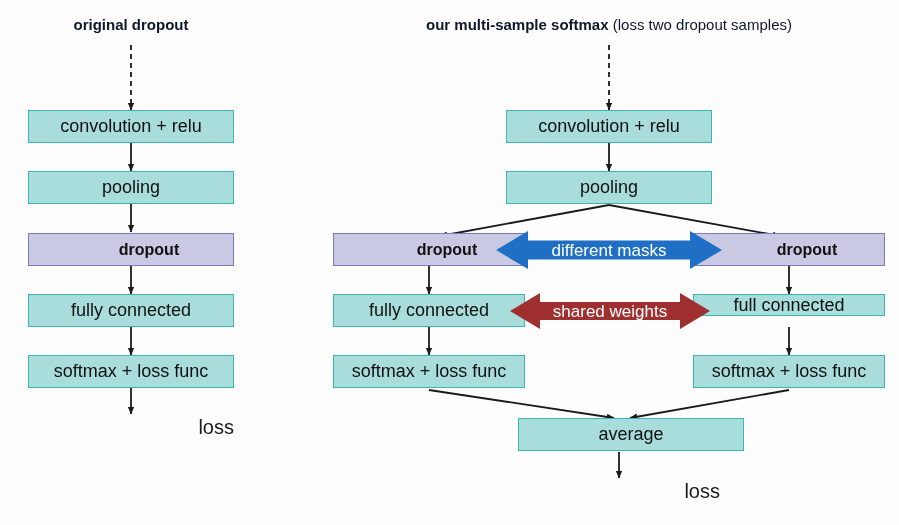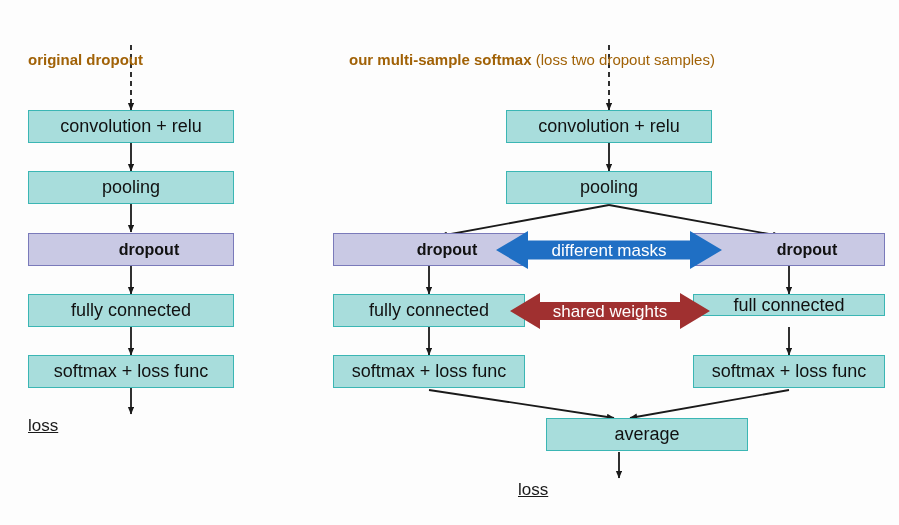--- a/index.html
+++ b/index.html
@@ -20,24 +20,23 @@
     left: 0; top: 0;
     width: 899px;
     height: 525px;
     pointer-events: none;
   }
 
   
   .title {
     position: absolute;
     font-size: 15px;
-    color: #a16207;
-    white-space: nowrap;
-    text-align: left;
-    margin-top: 35px;
+    color: #0f172a;
+    white-space: nowrap;
+    text-align: center;
   }
   .title .strong { font-weight: bold; }
   .title .light  { font-weight: normal; }
 
   
   .node {
     position: absolute;
     box-sizing: border-box;
     display: flex;
     align-items: center;
@@ -55,25 +54,24 @@
     background: #c9c9e4;
     border: 1px solid #7a7aba;
     font-weight: bold;
     font-size: 16px;
     padding-left: 36px;
   }
 
   
   .plain {
     position: absolute;
-    font-size: 17px;
+    font-size: 20px;
     color: #1a1a1a;
-    text-align: left;
-    white-space: nowrap;
-    text-decoration: underline;
+    text-align: right;
+    white-space: nowrap;
   }
 
   
   .banner {
     position: absolute;
     display: flex;
     align-items: center;
     justify-content: center;
     color: #ffffff;
     font-size: 17px;
@@ -204,21 +202,21 @@
     <span class="txt">shared weights</span>
   </div>
 
   <div class="node teal" style="left:333px; top:355px; width:192px; height:33px;">
     <span>softmax + loss func</span>
   </div>
   <div class="node teal" style="left:693px; top:355px; width:192px; height:33px;">
     <span>softmax + loss func</span>
   </div>
 
-  <div class="node teal" style="left:518px; top:418px; width:202px; height:33px;margin-left:28px;">
+  <div class="node teal" style="left:518px; top:418px; width:226px; height:33px;">
     <span>average</span>
   </div>
 
   <div class="plain" style="left:518px; top:480px; width:202px;">
     <span>loss</span>
   </div>
 
 </div>
 
 </body></html>

